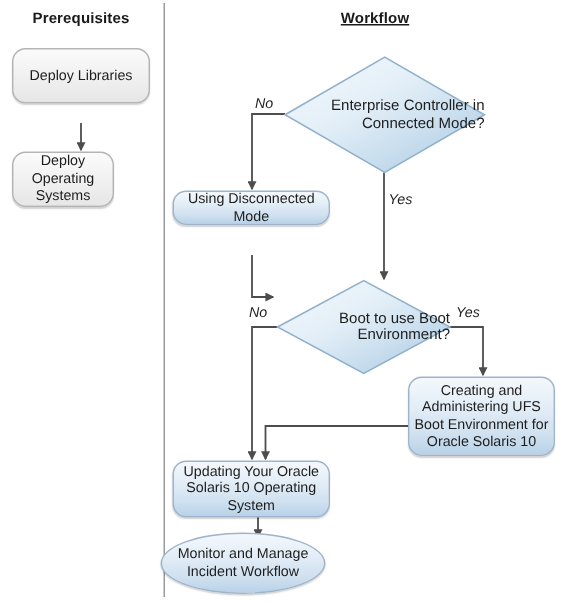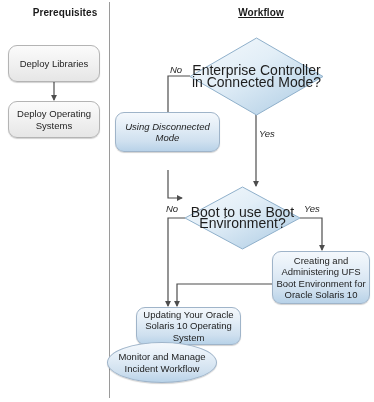--- a/index.html
+++ b/index.html
@@ -21,21 +21,20 @@
     height: 402px;
   }
   .col-title {
     position: absolute;
     font-size: 10px;
     font-weight: bold;
     color: #1a1a1a;
     text-align: center;
     letter-spacing: 0.1px;
     white-space: nowrap;
-    padding-left: 11px;
   }
   #title-prereq { left: 0px; top: 7px; width: 108px; }
   #title-workflow { left: 180px; top: 7px; width: 140px; text-decoration: underline; }
 
   .divider {
     position: absolute;
     left: 109px;
     top: 2px;
     width: 1px;
     height: 396px;
@@ -82,22 +81,22 @@
   .diamond {
     position: absolute;
   }
   .diamond .dtext {
     position: absolute;
     left: 0; top: 0;
     width: 100%; height: 100%;
     display: flex;
     align-items: center;
     justify-content: center;
-    text-align: center;
-    font-size: 14px;
+    text-align: right;
+    font-size: 10px;
     line-height: 11.5px;
     color: #1d1d1d;
   }
 
   .edge-label {
     position: absolute;
     font-size: 9.5px;
     color: #1d1d1d;
     white-space: nowrap;
     font-style: italic;
@@ -140,49 +139,49 @@
   <polygon points="190,76.5 256.5,38 323,76.5 256.5,115" fill="url(#dgrad)" stroke="#8fb0cb" stroke-width="1"></polygon>
   <polygon points="185,218 242.5,187 300,218 242.5,249" fill="url(#dgrad)" stroke="#8fb0cb" stroke-width="1"></polygon>
 </svg>
 
 <div class="col-title" id="title-prereq">Prerequisites</div>
 
 <div class="col-title" id="title-workflow">Workflow</div>
 
 <div class="divider"></div>
 
-<div class="node box-gray" style="left:8px; top:45px; width:92px; height:37px;">
+<div class="node box-gray" style="left:8px; top:32px; width:92px; height:37px;">
   <span>Deploy Libraries</span>
 </div>
 
-<div class="node box-gray" style="left:8px; top:101px; width:92px; height:37px;">
+<div class="node box-gray" style="left:8px; top:101px; width:68px; height:37px;">
   <span>Deploy Operating Systems</span>
 </div>
 
 <div class="diamond" style="left:190px; top:38px; width:133px; height:77px;">
   <div class="dtext">Enterprise Controller in Connected Mode?</div>
 </div>
 
-<div class="node box-blue" style="left:115px; top:112px; width:105px; height:40px;font-style:italic;">
+<div class="node box-blue" style="left:115px; top:127px; width:105px; height:23px;">
   <span>Using Disconnected Mode</span>
 </div>
 
 <div class="diamond" style="left:185px; top:187px; width:115px; height:62px;">
   <div class="dtext">Boot to use Boot Environment?</div>
 </div>
 
 <div class="node box-blue" style="left:272px; top:251px; width:98px; height:53px;justify-content:center;">
   <span>Creating and Administering UFS Boot Environment for Oracle Solaris 10</span>
 </div>
 
-<div class="node box-blue" style="left:115px; top:307px; width:105px; height:38px;margin-left:21px;">
+<div class="node box-blue" style="left:115px; top:307px; width:105px; height:38px;">
   <span>Updating Your Oracle Solaris 10 Operating System</span>
 </div>
 
-<div class="node ellipse-blue" style="left:107px; top:342px; width:110px; height:41px;">
+<div class="node ellipse-blue" style="left:107px; top:355px; width:110px; height:41px;">
   <span>Monitor and Manage Incident Workflow</span>
 </div>
 
 <div class="edge-label" style="left:170px; top:64px;">No</div>
 
 <div class="edge-label" style="left:259px; top:128px;">Yes</div>
 
 <div class="edge-label" style="left:166px; top:203px;">No</div>
 
 <div class="edge-label" style="left:304px; top:203px;">Yes</div>

